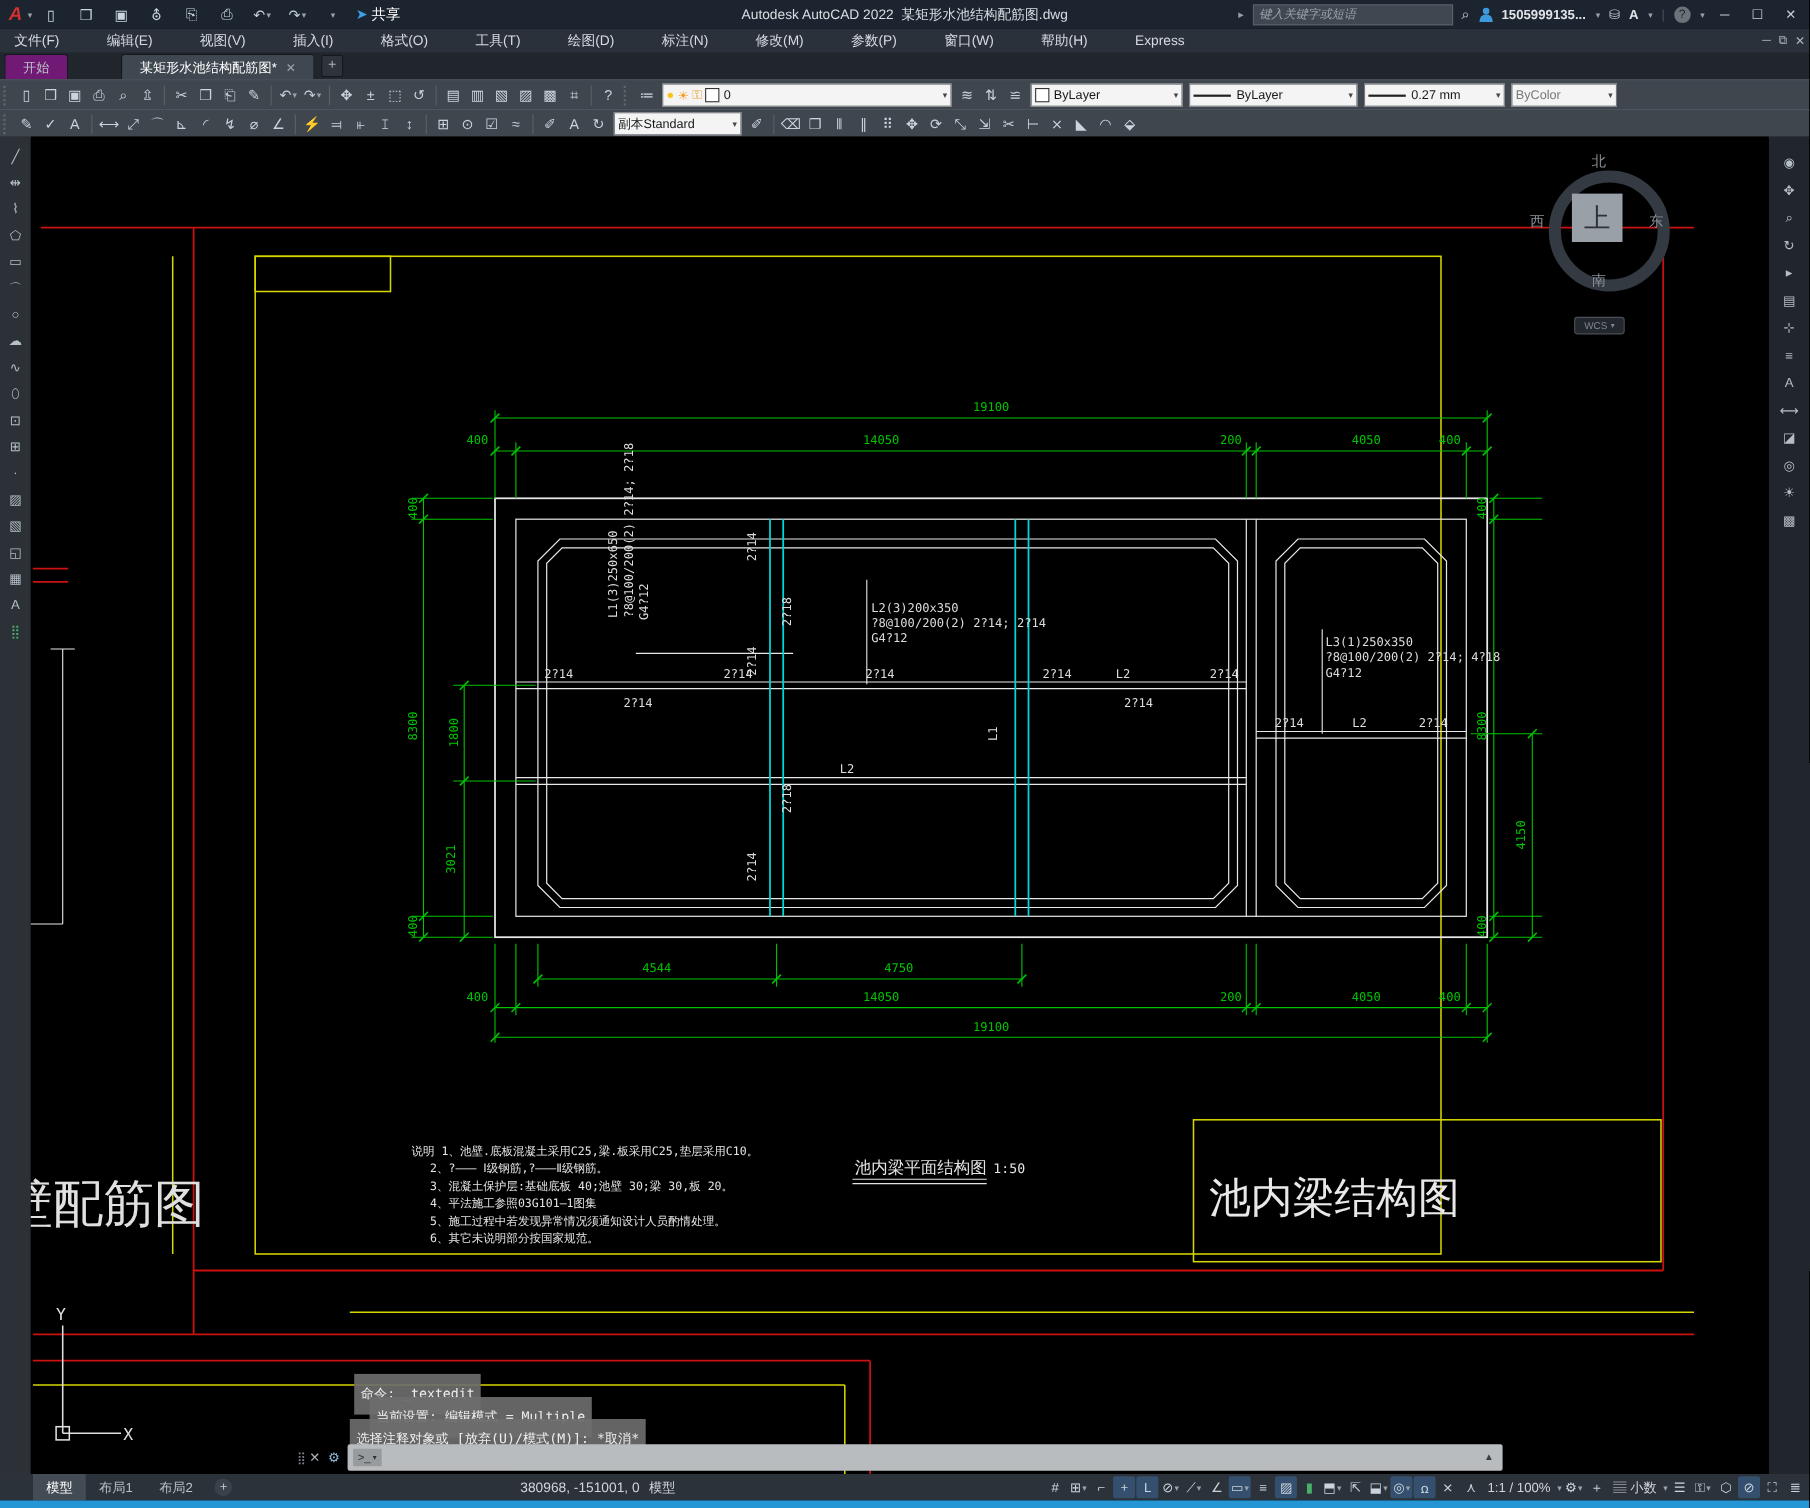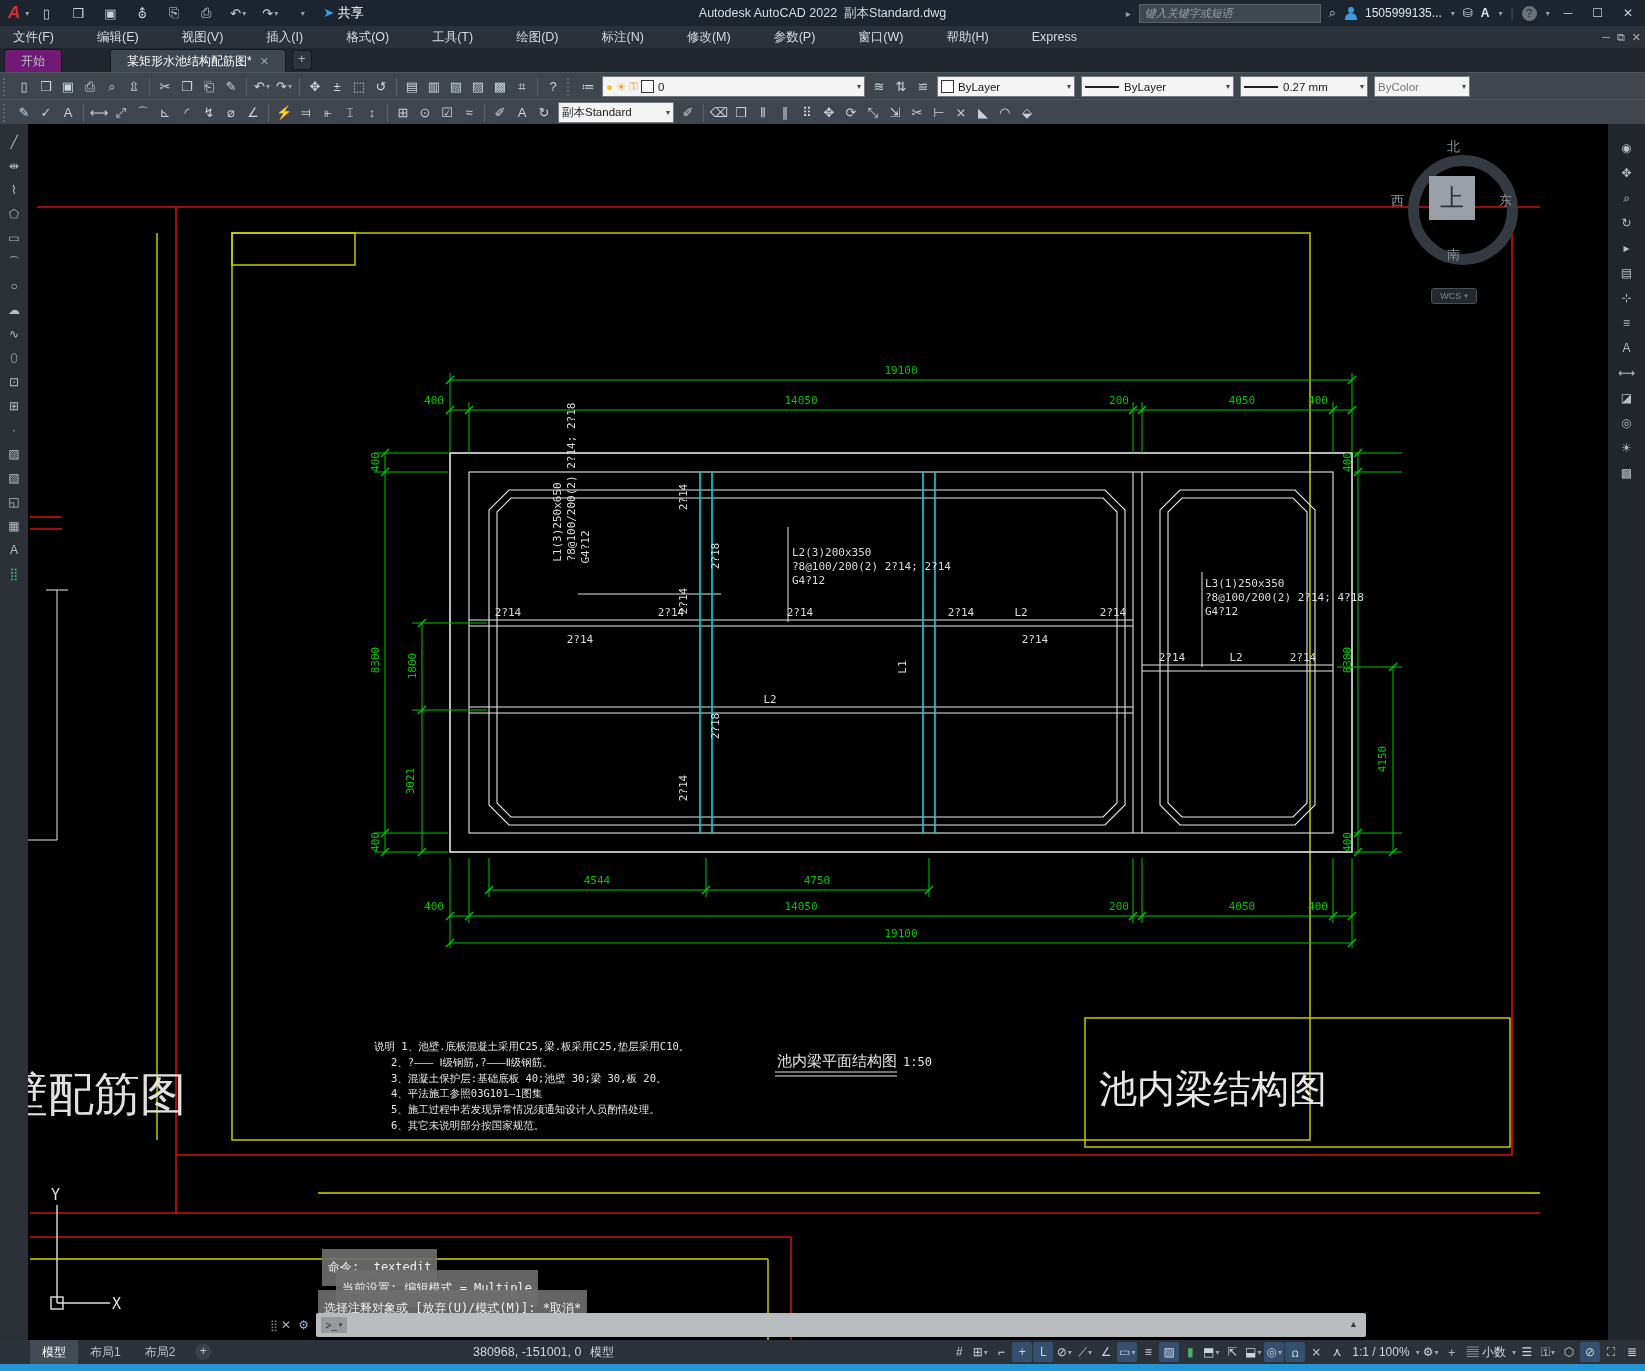--- a/index.html
+++ b/index.html
@@ -114,28 +114,28 @@
       <span class="qi icon">↷<span class="dd">▾</span></span>
       <span class="qi icon">
           <span class="dd">▾</span>
         </span>
       <span class="qi" style="color:#fff;">
         <span style="color:#3aa0e8;">➤</span>
         <span>共享</span>
       </span>
     </span>
     <span id="tb-title">
-      <span>Autodesk AutoCAD 2022</span>&nbsp;&nbsp;<span>副本Standard.dwg</span>
+      <span>Autodesk AutoCAD 2022</span>&nbsp;&nbsp;<span>某矩形水池结构配筋图.dwg</span>
     </span>
     <span id="tb-right">
       <span style="color:#9aa1a8;font-size:10px;">▸</span>
       <input id="searchbox" placeholder="键入关键字或短语" style="">
       <span style="font-size:13px;color:#c8ced4;">⌕</span>
       <span class="person"></span>
-      <span style="color:#e0e4e8;">1505999135...</span>
+      <span style="color:#e0e4e8;font-weight:bold;">1505999135...</span>
       <span class="dd">▾</span>
       <span style="color:#c8ced4;">⛁</span>
       <span style="color:#e0e4e8;font-weight:bold;">A</span>
       <span class="dd">▾</span>
       <span style="color:#4a5057;">|</span>
       <span style="width:15px;height:15px;border-radius:50%;background:#6b7val278;background:#6b727a;color:#21262c;font-size:11px;display:inline-flex;align-items:center;justify-content:center;">?</span>
       <span class="dd">▾</span>
       <span class="winbtn">─</span>
       <span class="winbtn">☐</span>
       <span class="winbtn">✕</span>

